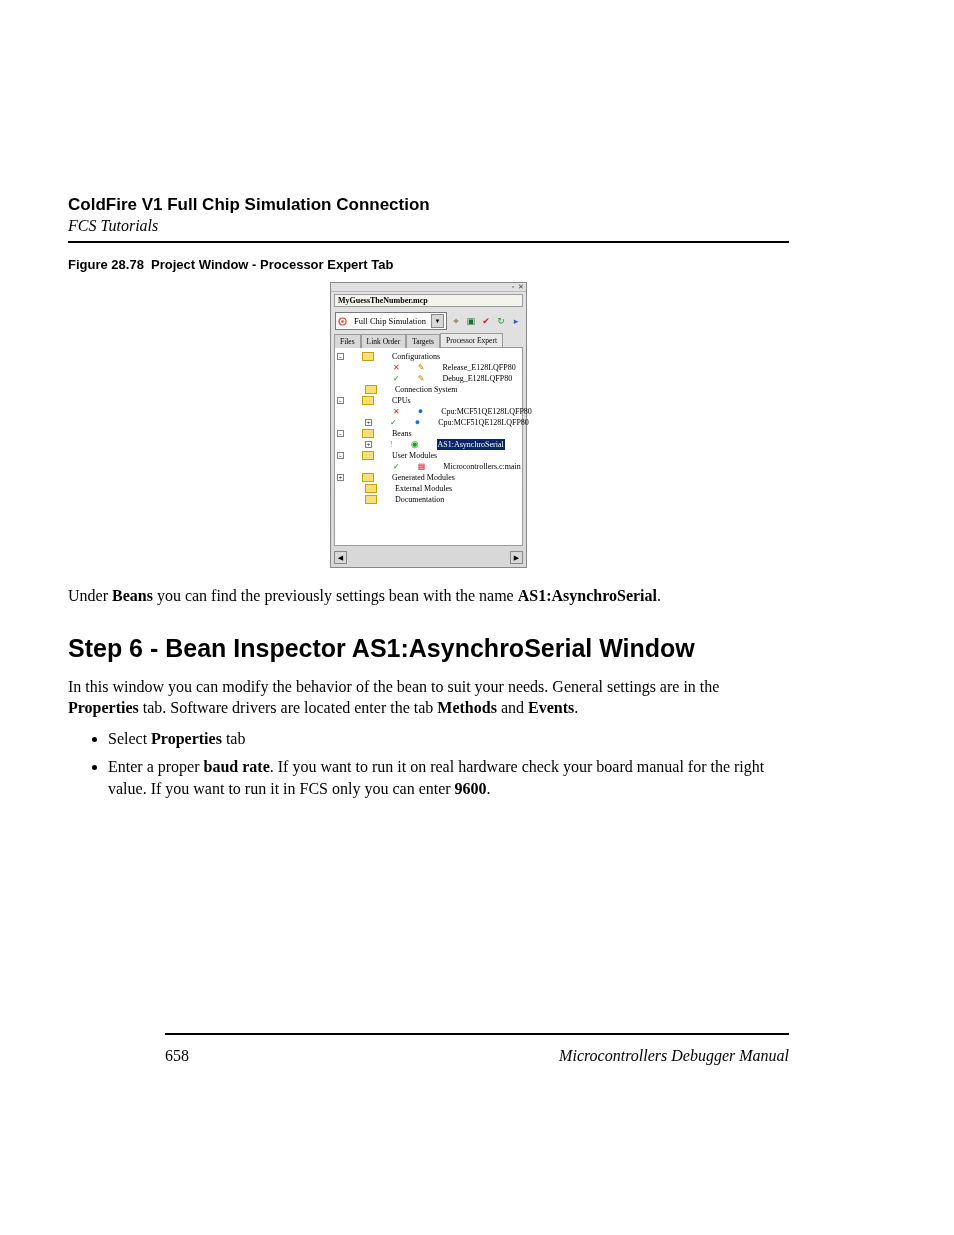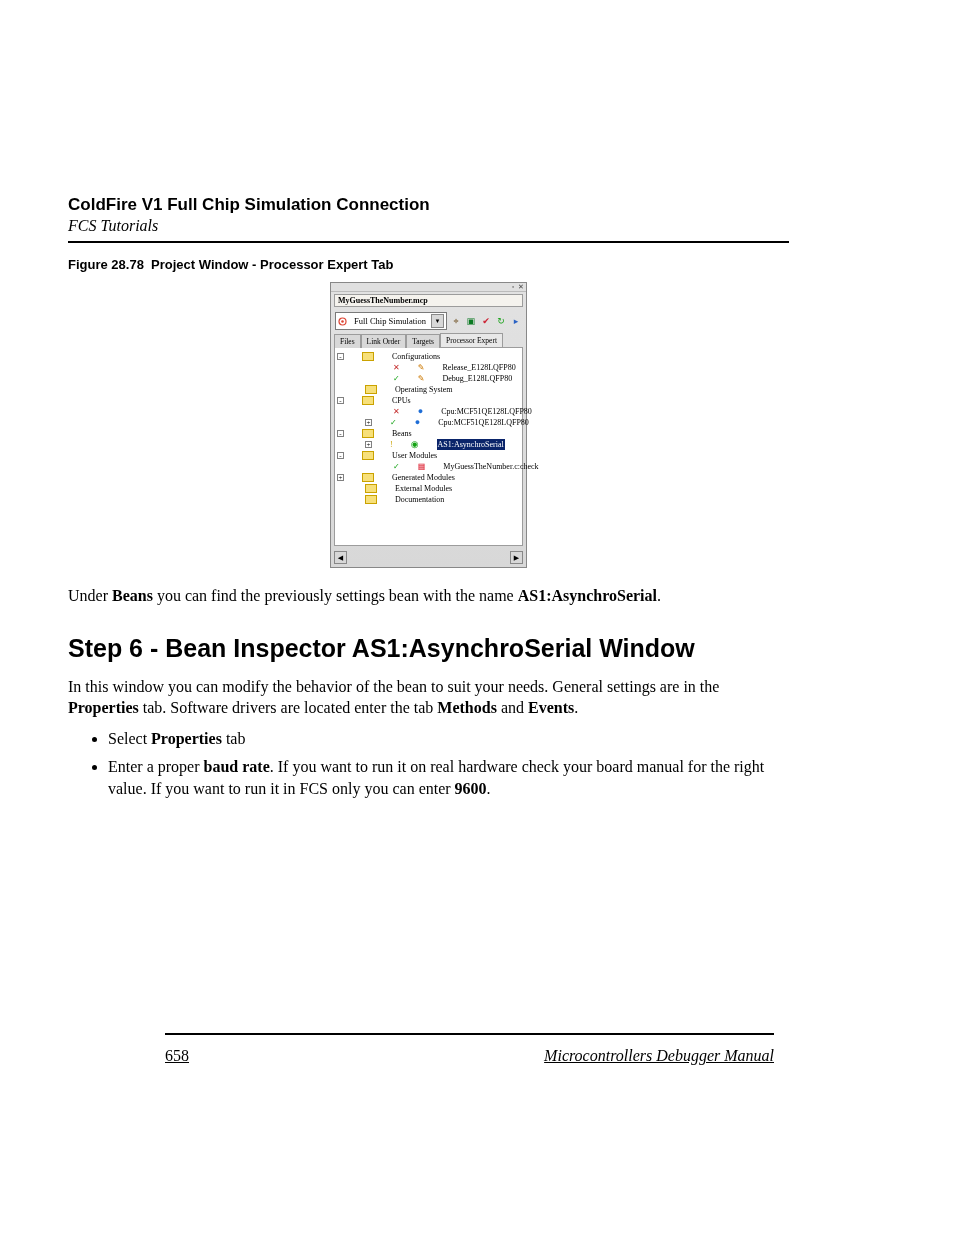--- a/index.html
+++ b/index.html
@@ -198,23 +198,22 @@
     padding-left: 40px;
     margin: 8px 0;
   }
   ul.bullets li {
     font-size: 16px;
     line-height: 1.35;
     margin-bottom: 6px;
   }
   .footer {
     position: absolute;
-    left: 165px; right: 180px;
+    left: 165px; right: 165px;
     bottom: 170px;
-    text-decoration: underline;
   }
   .footer .hr { margin: 0 0 12px 0; }
   .footrow {
     display:flex;
     justify-content:space-between;
     font-size:16px;
   }
   .footrow .right { font-style: italic; }
 </style>
 </head>
@@ -280,21 +279,21 @@
         <div class="tree-row">
           <span class="ind"></span>
             <span class="ind"></span>
           <span class="check">✓</span>
           <span class="fileico">✎</span>
           <span class="label">Debug_E128LQFP80</span>
         </div>
         <div class="tree-row">
           <span class="ind"></span>
           <span class="folder-yellow"></span>
-          <span class="label">Operating System</span>
+          <span class="label">Connection System</span>
         </div>
         <div class="tree-row">
           <span class="box">-</span>
           <span class="folder-yellow"></span>
           <span class="label">CPUs</span>
         </div>
         <div class="tree-row">
           <span class="ind"></span>
             <span class="ind"></span>
           <span class="xmark">✕</span>
@@ -323,21 +322,21 @@
         <div class="tree-row">
           <span class="box">-</span>
           <span class="folder-yellow"></span>
           <span class="label">User Modules</span>
         </div>
         <div class="tree-row">
           <span class="ind"></span>
             <span class="ind"></span>
           <span class="check">✓</span>
           <span style="color:#d23;">▦</span>
-          <span class="label">MyGuessTheNumber.c:check</span>
+          <span class="label">Microcontrollers.c:main</span>
         </div>
         <div class="tree-row">
           <span class="box">+</span>
           <span class="folder-yellow"></span>
           <span class="label">Generated Modules</span>
         </div>
         <div class="tree-row">
           <span class="ind"></span>
           <span class="folder-yellow"></span>
           <span class="label">External Modules</span>

